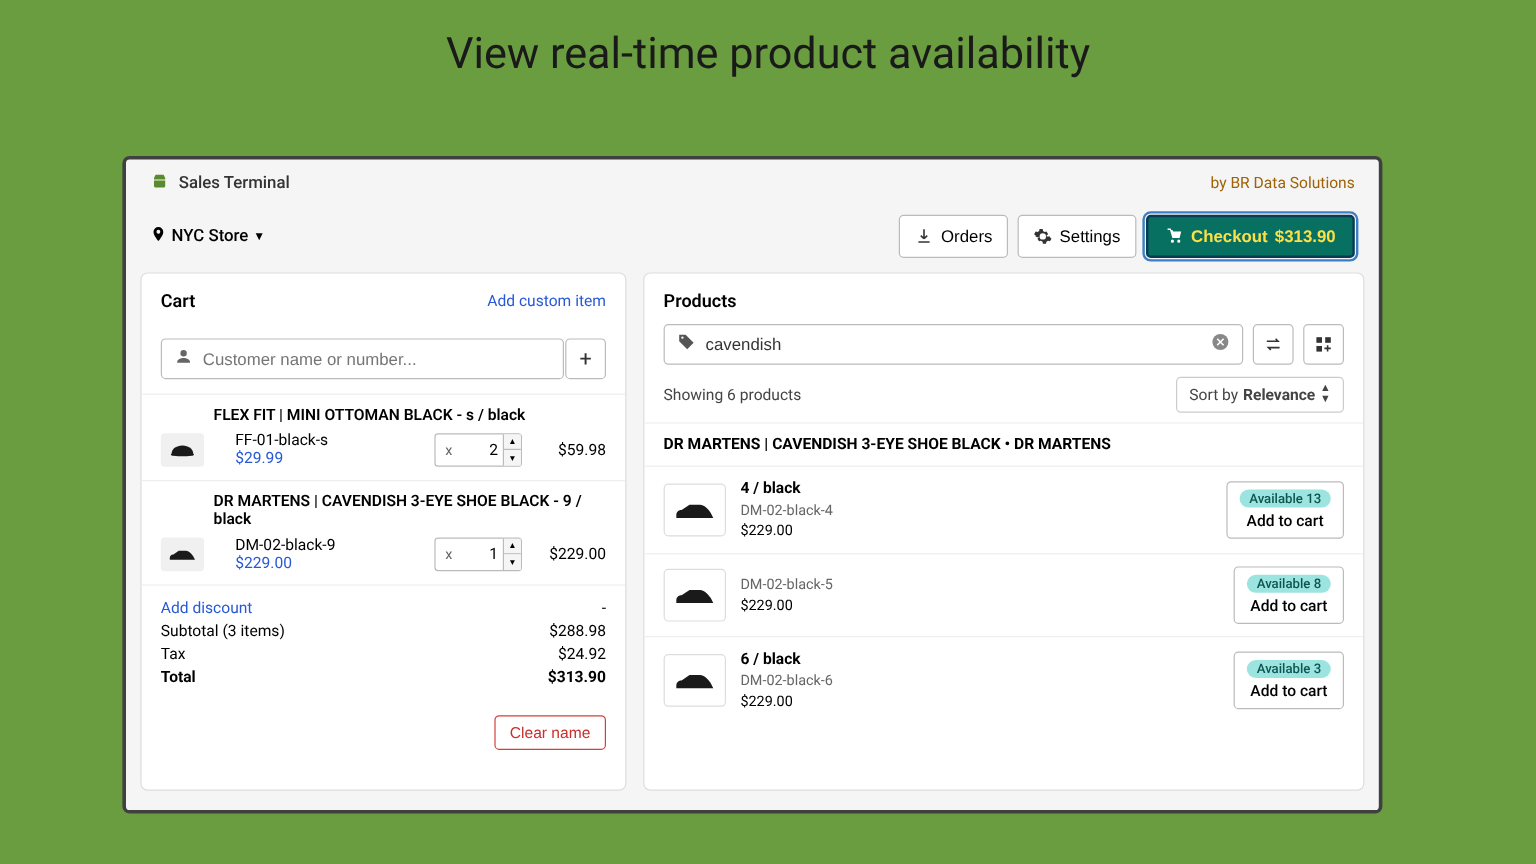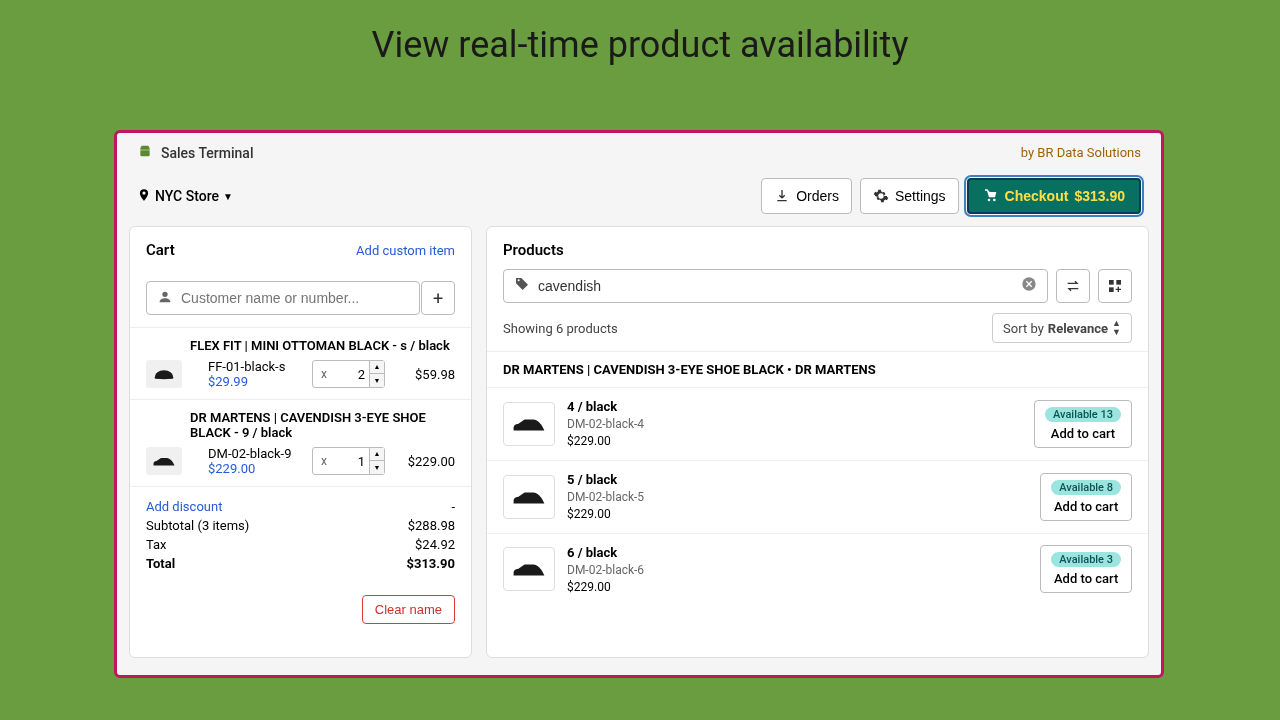--- a/index.html
+++ b/index.html
@@ -12,26 +12,26 @@
   }
   .page-title {
     text-align: center;
     font-size: 36px;
     font-weight: 400;
     color: #1a1a1a;
     padding: 24px 0 18px;
   }
   .app-window {
     position: absolute;
-    left: 114px;
+    left: 102px;
     top: 130px;
     width: 1050px;
     height: 548px;
     background: #f5f5f5;
-    border: 3px solid #be185d;
+    border: 3px solid #404040;
     border-radius: 6px;
     overflow: hidden;
   }
   .app-header {
     display: flex;
     justify-content: space-between;
     align-items: center;
     padding: 10px 20px;
     font-size: 14px;
     color: #333;
@@ -59,21 +59,21 @@
   .btn-primary {
     background: #087060; color: #fde047; border: 2px solid #0a3a55;
     padding: 8px 14px; font-weight: 600;
     outline: 2px solid #3b7fc4; outline-offset: 1px;
   }
   .layout { display: flex; gap: 14px; padding: 0 12px 12px; height: calc(100% - 98px); }
   .panel {
     background: #fff; border: 1px solid #ddd; border-radius: 6px;
     display: flex; flex-direction: column;
   }
-  .panel-cart { width: 343px; }
+  .panel-cart { width: 405px; }
   .panel-products { flex: 1; }
   .panel-head {
     display: flex; justify-content: space-between; align-items: center;
     padding: 14px 16px 10px; font-size: 15px; font-weight: 600;
   }
   .link { color: #2759d6; font-size: 13px; font-weight: 400; cursor: pointer; }
   .search-row { display: flex; gap: 1px; padding: 12px 16px 12px; }
   .input-group {
     flex: 1; display: flex; align-items: center; gap: 8px;
     background: #fff; border: 1px solid #bbb; border-radius: 4px; padding: 6px 10px;
@@ -358,21 +358,20 @@
         </div>
       </div>
 
       <div class="variant-row">
         <div class="variant-thumb">
           <svg width="44" height="28" viewBox="0 0 40 24">
               <path d="M6 16c0-2 1-4 4-4l6-4h8c3 0 6 3 8 6l2 4H6v-2z" fill="#1a1a1a"></path>
             </svg>
         </div>
         <div class="variant-info">
-          <div class="v-title">5 / black</div>
           <div class="v-sku">DM-02-black-5</div>
           <div class="v-price">$229.00</div>
         </div>
         <div class="variant-action">
           <span class="avail-badge">Available 8</span>
           <span class="add-label">Add to cart</span>
         </div>
       </div>
 
       <div class="variant-row" style="border-bottom:none;">

